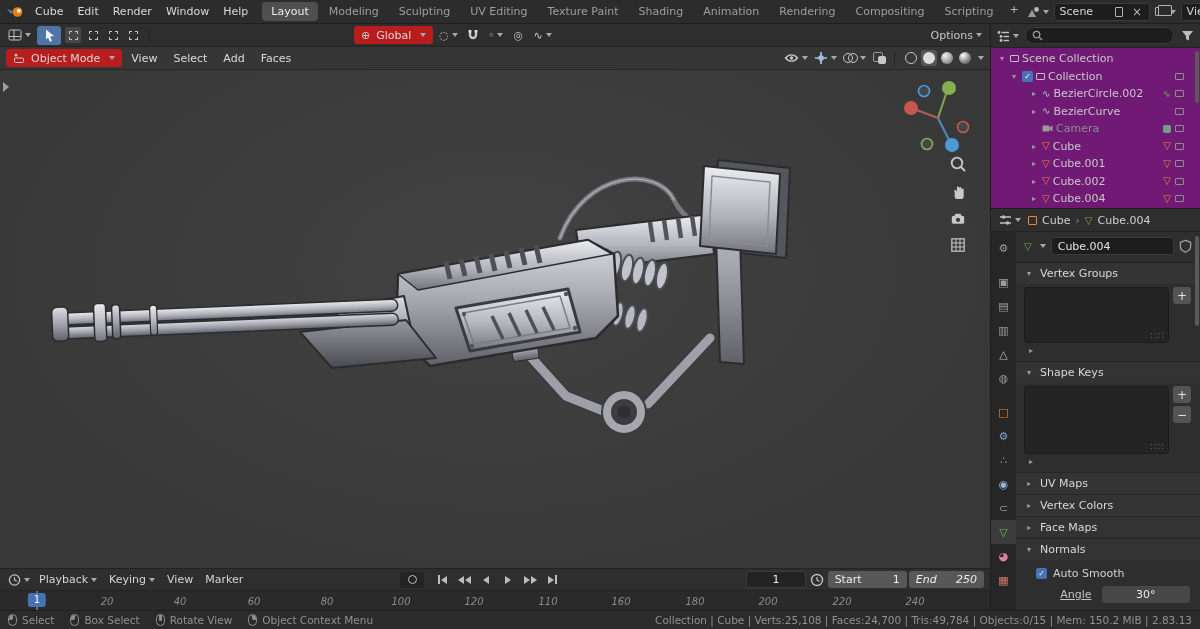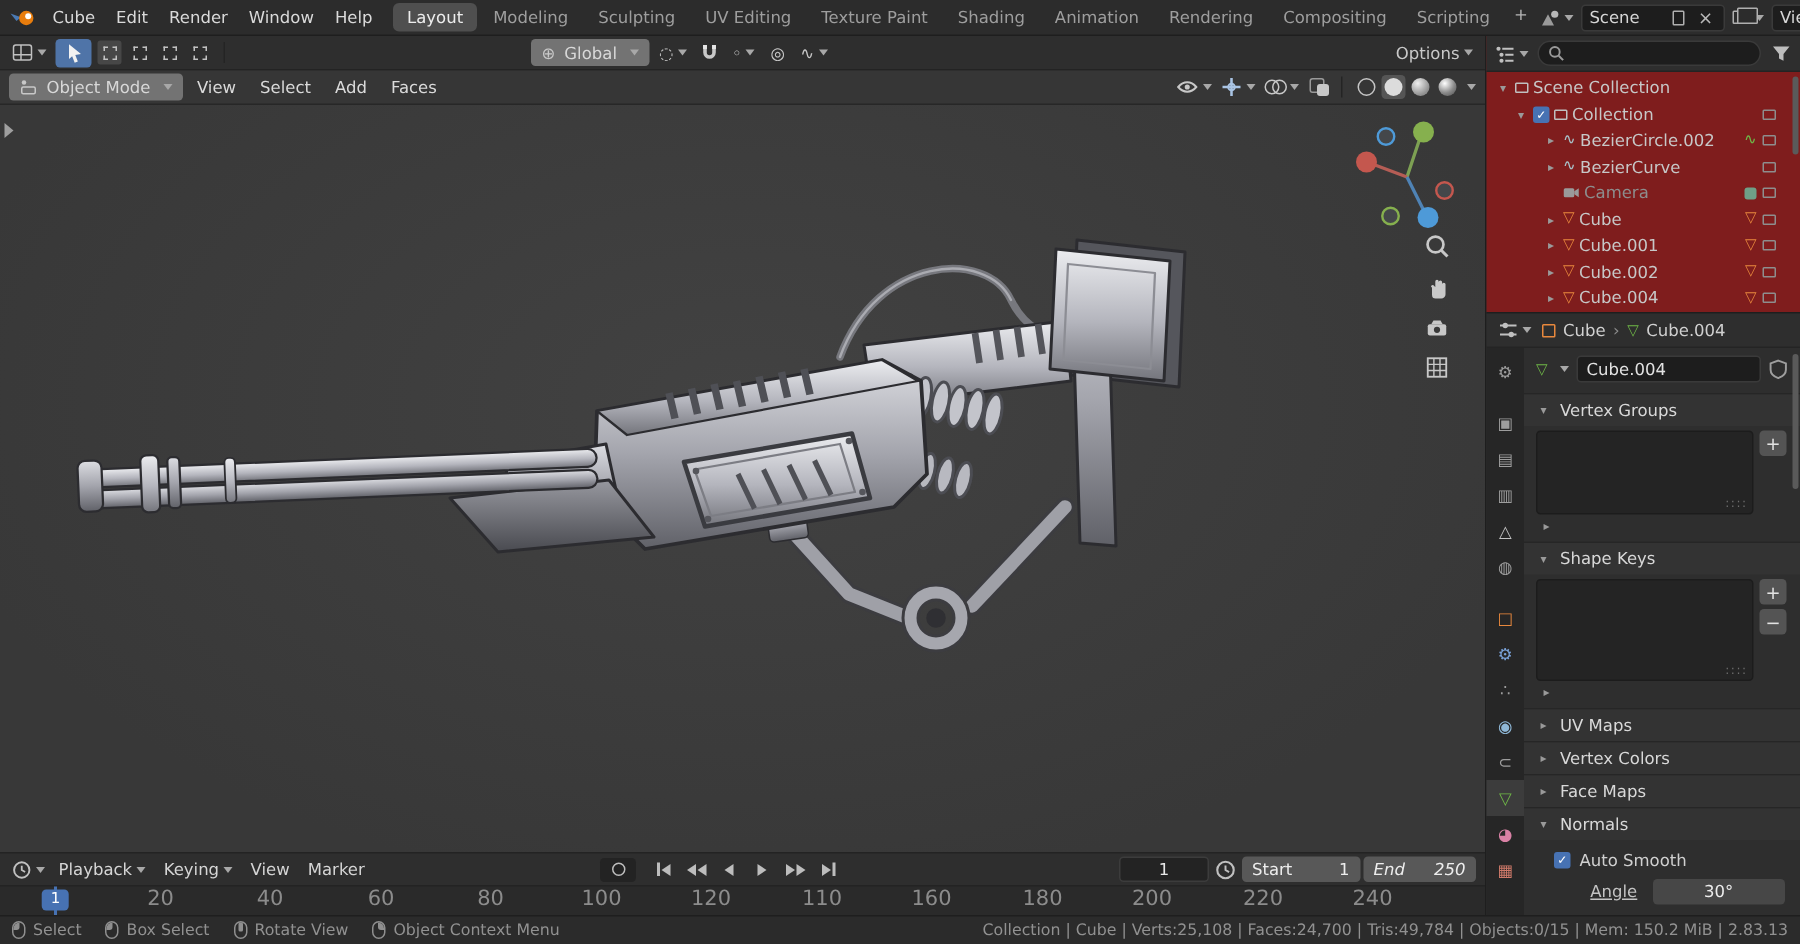--- a/index.html
+++ b/index.html
@@ -31,21 +31,21 @@
   .i-photos::after { content:''; position:absolute; left:2px; top:-3px; width:12px; height:9px;
                      border:1px solid #b0b0b0; border-radius:1px; background:#2c2c2c; }
 
   
   .tool-header { height:23px; flex:0 0 23px; background:#2e2e2e; border-bottom:1px solid #232323;
                  display:flex; align-items:center; padding:0 6px; gap:4px; }
   .vp-header { height:23px; flex:0 0 23px; background:#363636; border-bottom:1px solid #272727;
                display:flex; align-items:center; padding:0 6px; gap:2px; }
   .icon-btn { height:18px; min-width:18px; padding:0 2px; display:flex; align-items:center;
               justify-content:center; border-radius:3px; color:#c8c8c8; }
-  .dd { display:flex; align-items:center; gap:6px; background:#737373; border-radius:3px;
+  .dd { display:flex; align-items:center; gap:6px; background:#b91c1c; border-radius:3px;
         height:18px; padding:0 7px; color:#d8d8d8; white-space:nowrap; }
   .vsep { width:1px; height:14px; background:#242424; margin:0 4px; }
   .tool-active { width:24px; height:19px; background:#4f74a8; border-radius:3px;
                  display:flex; align-items:center; justify-content:center; }
   .selmode { width:16px; height:16px; border-radius:2px; display:flex; align-items:center; justify-content:center; }
   .selmode.on { background:#474747; }
   .selmode i { width:9px; height:9px; border:1px dashed #c2c2c2; display:block; }
   .glyph { font-size:11px; line-height:1; color:#c8c8c8; }
   .i-orient::before { content:'⊕'; }
   .i-pivot::before { content:'◌'; }
@@ -96,28 +96,28 @@
   .t-tri-l { width:0; height:0; border-top:4px solid transparent; border-bottom:4px solid transparent; border-right:6px solid #bdbdbd; }
   .t-tri-r { width:0; height:0; border-top:4px solid transparent; border-bottom:4px solid transparent; border-left:6px solid #bdbdbd; }
   .t-bar { width:2px; height:9px; background:#bdbdbd; display:block; }
   .frame-field { width:62px; height:17px; background:#232323; border:1px solid #3c3c3c; border-radius:3px;
                  display:flex; align-items:center; justify-content:center; color:#e8e8e8; margin-left:182px; }
   .gray-field { background:#585858; border-radius:3px; height:17px; display:flex; align-items:center;
                 padding:0 7px; color:#ededed; gap:6px; }
   .gray-field .gf-val { margin-left:auto; }
   .gray-field.start { width:82px; } .gray-field.end { width:78px;font-style:italic; }
   .tl-ruler { height:20px; flex:0 0 20px; background:#2a2a2a; border-top:1px solid #232323; position:relative; }
-  .tick { position:absolute; bottom:3px; transform:translateX(-50%); color:#8c8c8c; font-size:14px; }
+  .tick { position:absolute; bottom:3px; transform:translateX(-50%); color:#8c8c8c; font-size:10px;font-style:italic; }
   .playhead-line { position:absolute; left:36px; top:0; bottom:0; width:2px; background:#4772b3; }
   .playhead-label { position:absolute; left:37px; top:2px; transform:translateX(-50%);
                     background:#4772b3; color:#fff; font-size:10px; padding:0 6px; height:14px;
                     line-height:14px; border-radius:3px; }
 
   
-  .outliner { height:184px; flex:0 0 184px; display:flex; flex-direction:column; background:#7f1d1d; }
+  .outliner { height:184px; flex:0 0 184px; display:flex; flex-direction:column; background:#701a75; }
   .outliner-header { height:24px; flex:0 0 24px; background:#2e2e2e; border-bottom:1px solid #232323;
                      display:flex; align-items:center; padding:0 4px; gap:4px; }
   .search { flex:1; height:17px; background:#1d1d1d; border:1px solid #3a3a3a; border-radius:9px;
             display:flex; align-items:center; padding:0 6px; gap:4px; }
   .otree { flex:1; position:relative; padding-top:2px; overflow:hidden; }
   .orow { height:17.5px; display:flex; align-items:center; gap:3px; padding-right:16px; color:#c7c7c7; }
   .orow .oname { white-space:nowrap; }
   .orow.muted .oname { color:#8d8d8d; }
   .disc { width:10px; text-align:center; font-size:8px; color:#9a9a9a; }
   .disc-open::before { content:'▾'; }

